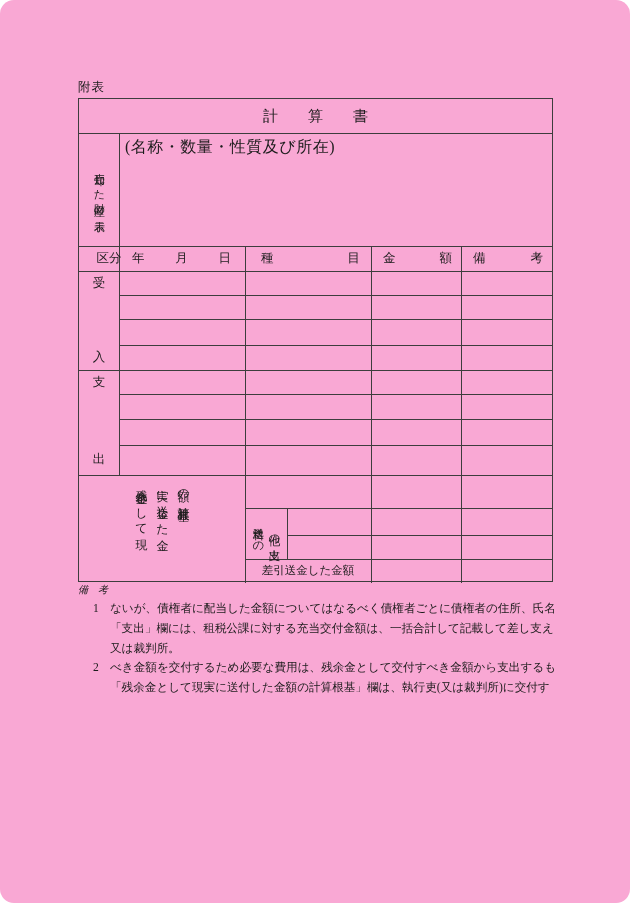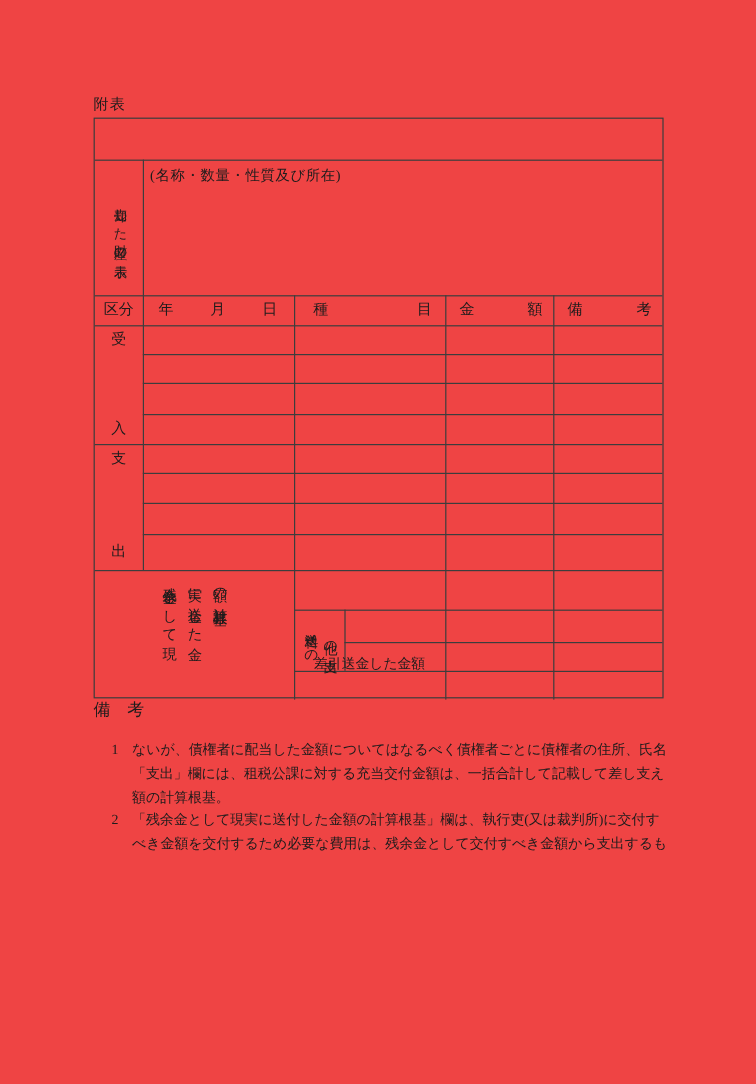--- a/index.html
+++ b/index.html
@@ -1,23 +1,24 @@
 <!DOCTYPE html>
 <html><head>
 <meta charset="utf-8">
 <style>
   * { margin:0; padding:0; box-sizing:border-box; }
   html,body { background:#ffffff; }
   .page {
     position:relative;
     width:630px; height:903px;
-    background:#ef4444;
+    background:#f9a8d4;
     color:#1c1c1c;
     font-family:"Liberation Serif","DejaVu Serif",serif;
     overflow:hidden;
+    border-radius:14px;
   }
   .page-label {
     position:absolute; left:78px; top:79px;
     font-size:12.5px; letter-spacing:1px;
   }
   .tbl {
     position:absolute; left:78px; top:98px;
     width:475px; height:484px;
     border:1px solid #3d3d3d;
   }
@@ -29,24 +30,24 @@
 
   .tbl-title {
     left:0; top:0; width:473px; height:34px;
     line-height:34px; text-align:center; font-size:15px;
   }
   .prop-label-cell {
     left:0; top:34px; width:40px; height:113px;
     display:flex; align-items:center; justify-content:center;
   }
   .prop-label-cell .vtext { font-size:11px; letter-spacing:1.5px; }
-  .prop-hint { left:46px; top:40px; font-size:12px; letter-spacing:0.5px; }
+  .prop-hint { left:46px; top:40px; font-size:16px; letter-spacing:0.5px; }
 
   .hdr { top:147px; height:25px; display:flex; align-items:center; font-size:12.5px; }
-  .hdr-cat     { left:0;   width:40px;  justify-content:center;text-align:center; }
+  .hdr-cat     { left:10px;   width:40px;  justify-content:center;text-align:center; }
   .hdr-date    { left:40px;  width:126px; justify-content:space-between; padding:0 14px 0 13px; }
   .hdr-item    { left:166px; width:126px; justify-content:space-between; padding:0 11px 0 16px; }
   .hdr-amount  { left:292px; width:90px;  justify-content:space-between; padding:0 9px 0 12px; }
   .hdr-remarks { left:382px; width:91px;  justify-content:space-between; padding:0 9px 0 12px; }
 
   .sec-char { width:40px; text-align:center; font-size:12.5px; line-height:16px; }
   .rcpt-top { left:0; top:176px; }
   .rcpt-bot { left:0; top:250px; }
   .pay-top  { left:0; top:275px; }
   .pay-bot  { left:0; top:352px; }
@@ -64,26 +65,26 @@
   .surplus-cell {
     left:166px; top:376px; width:126px; height:33px;
     padding:2px 18px 0 6px; line-height:15px;
   }
   .postage-cell {
     left:166px; top:409px; width:42px; height:51px;
     display:flex; justify-content:center; align-items:center; gap:1px;
   }
   .postage-cell .vtext { font-size:11.5px; letter-spacing:0.5px; }
   .netremit-cell {
-    left:166px; top:444px; width:126px; height:24px;
+    left:166px; top:460px; width:126px; height:24px;
     text-align:center; line-height:23px;
   }
 
   .notes { position:absolute; left:78px; top:583px; width:482px; }
-  .notes-heading { font-size:14px; margin-bottom:14px; }
+  .notes-heading { font-size:10px; margin-bottom:2px;font-style:italic; }
   .note { display:flex; font-size:11.6px; line-height:19.8px; }
   .note-num { flex:none; margin-left:15px; width:17px; }
   .note-line { white-space:nowrap; }
 </style>
 </head>
 <body>
 
 <div class="page">
 
   <div class="page-label">附表</div>
@@ -104,20 +105,21 @@
     <div class="hline" style="top:409px; left:166px; width:307px;"></div>
     <div class="hline" style="top:436px; left:208px; width:265px;"></div>
     <div class="hline" style="top:460px; left:166px; width:307px;"></div>
 
     <div class="vline" style="left:40px;  top:34px;  height:342px;"></div>
     <div class="vline" style="left:166px; top:147px; height:337px;"></div>
     <div class="vline" style="left:292px; top:147px; height:337px;"></div>
     <div class="vline" style="left:382px; top:147px; height:337px;"></div>
     <div class="vline" style="left:208px; top:409px; height:51px;"></div>
 
+    <div class="cell tbl-title">計　　算　　書</div>
 
     <div class="cell prop-label-cell">
       <span class="vtext">売却した財産の表示</span>
     </div>
     <div class="cell prop-hint">(名称・数量・性質及び所在)</div>
 
     <div class="cell hdr hdr-cat">区分</div>
     <div class="cell hdr hdr-date">
       <span>年</span>
       <span>月</span>
@@ -154,25 +156,25 @@
     <div class="cell netremit-cell">差引送金した金額</div>
   </div>
 
   <div class="notes">
     <div class="notes-heading">備　考</div>
     <div class="note">
       <span class="note-num">1</span>
       <span class="note-body">
         <span class="note-line" style="display:block">ないが、債権者に配当した金額についてはなるべく債権者ごとに債権者の住所、氏名</span>
         <span class="note-line" style="display:block">「支出」欄には、租税公課に対する充当交付金額は、一括合計して記載して差し支え</span>
-        <span class="note-line" style="display:block">額の計算根基。</span>
+        <span class="note-line" style="display:block">又は裁判所。</span>
       </span>
     </div>
     <div class="note">
       <span class="note-num">2</span>
       <span class="note-body">
+        <span class="note-line" style="display:block">べき金額を交付するため必要な費用は、残余金として交付すべき金額から支出するも</span>
         <span class="note-line" style="display:block">「残余金として現実に送付した金額の計算根基」欄は、執行吏(又は裁判所)に交付す</span>
-        <span class="note-line" style="display:block">べき金額を交付するため必要な費用は、残余金として交付すべき金額から支出するも</span>
       </span>
     </div>
   </div>
 
 </div>
 
 </body></html>

